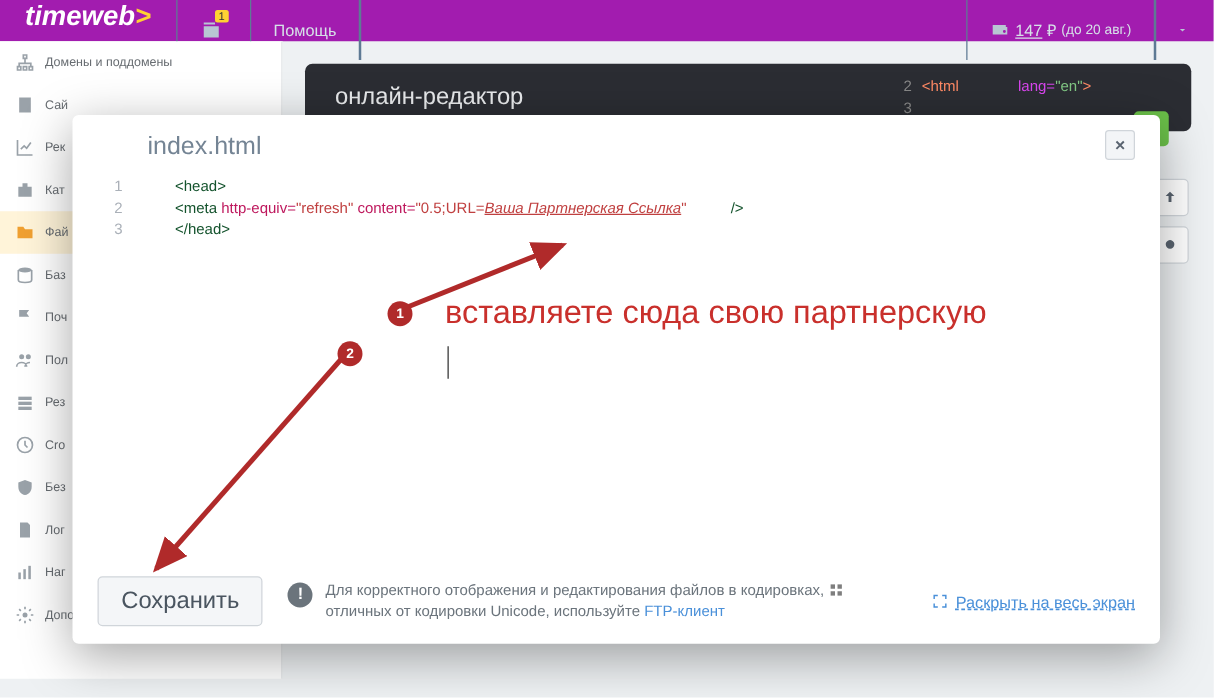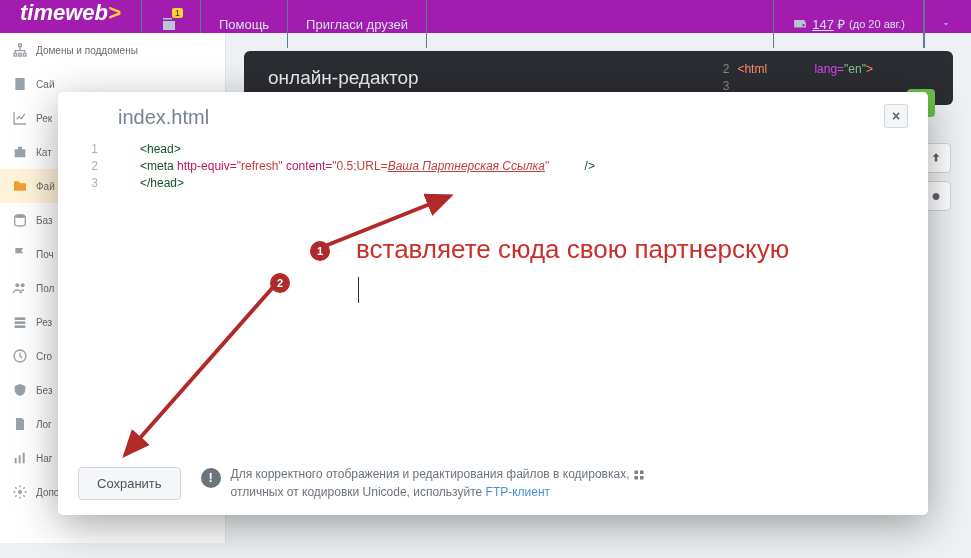--- a/index.html
+++ b/index.html
@@ -44,21 +44,21 @@
 .close-btn { width: 24px; height: 24px; border: 1px solid #d0d5da; border-radius: 3px; background: #f3f5f7; display: flex; align-items: center; justify-content: center; cursor: pointer; margin-top: -2px; font-weight: bold; color: #5a6470; font-size: 14px; }
 .editor { padding: 4px 20px 0; font-family: monospace; font-size: 12px; line-height: 1.4; }
 .ed-line { display: flex; }
 .ed-num { width: 20px; text-align: right; color: #aab0b8; margin-right: 10px; }
 .hl-tag { color: #14532d; margin-left: 32px; }
 .hl-attr { color: #be185d; }
 .hl-str { color: #c04040; }
 .hl-link { text-decoration: underline; font-style: italic; }
 
 .modal-foot { position: absolute; bottom: 0; left: 0; right: 0; padding: 12px 20px 14px; display: flex; align-items: center; gap: 20px; border-top: 0px solid #eef0f2; }
-.save-btn { padding: 8px 18px; background: #f4f6f8; border: 1px solid #d0d5da; border-radius: 4px; color: #4a5560; font-size: 13px; cursor: pointer; }
+.save-btn { padding: 8px 18px; background: #f4f6f8; border: 1px solid #d0d5da; border-radius: 4px; color: #4a5560; font-size: 19px; cursor: pointer; }
 .info { display: flex; align-items: flex-start; gap: 10px; color: #6b747c; font-size: 12px; line-height: 1.45; }
 .info-icon { width: 20px; height: 20px; border-radius: 50%; background: #6b747c; color: #fff; display: flex; align-items: center; justify-content: center; font-weight: bold; font-size: 13px; flex-shrink: 0; margin-top: 2px; }
 .info a { color: #4a90d9; text-decoration: none; text-align: right; }
 .spacer2 { flex: 1; }
 .fullscreen { display: flex; align-items: center; gap: 6px; color: #4a90d9; font-size: 13px; cursor: pointer; text-decoration: underline; text-decoration-style: dashed; }
 .fullscreen svg { fill: #4a90d9; }
 
 .anno { position: absolute; z-index: 200; }
 .anno-text { position: absolute; left: 356px; top: 230px; color: #c9302c; font-size: 26px; line-height: 1.5; font-family: Arial; z-index: 200; }
 .cursor { display:inline-block; width:1px; height:26px; background:#333; vertical-align:middle; margin-left:2px; }
@@ -72,21 +72,20 @@
   <div class="vdiv"></div>
   <div class="nav-item">
     <svg width="18" height="18" viewBox="0 0 24 24">
         <path d="M4 4h12v2H4zm0 4h16v12H4z"></path>
       </svg>
     <span class="badge">1</span>
   </div>
   <div class="vdiv"></div>
   <div class="nav-item">Помощь</div>
   <div class="vdiv"></div>
-  <div class="nav-item">Пригласи друзей</div>
   <div class="vdiv"></div>
   <div class="spacer"></div>
   <div class="vdiv"></div>
   <div class="nav-item">
     <svg width="16" height="14" viewBox="0 0 24 24">
         <path d="M2 5h18v3h2v10H2zM18 12a2 2 0 100 4 2 2 0 000-4z"></path>
       </svg>
     <span class="balance">147</span>&nbsp;<span>₽</span>
     <span class="note">(до 20 авг.)</span>
   </div>
@@ -247,20 +246,26 @@
     <div class="info">
       <div class="info-icon">!</div>
       <div><span>Для корректного отображения и редактирования файлов в кодировках,</span> <svg width="12" height="12" viewBox="0 0 24 24" style="vertical-align:middle;opacity:.5">
             <rect x="3" y="3" width="7" height="7"></rect>
             <rect x="14" y="3" width="7" height="7"></rect>
             <rect x="3" y="14" width="7" height="7"></rect>
             <rect x="14" y="14" width="7" height="7"></rect>
           </svg><br><span>отличных от кодировки Unicode, используйте </span><a href="#">FTP-клиент</a></div>
     </div>
     <div class="spacer2"></div>
+    <div class="fullscreen">
+      <svg width="14" height="14" viewBox="0 0 24 24">
+          <path d="M3 3h6v2H5v4H3zm18 0v6h-2V5h-4V3zm0 18h-6v-2h4v-4h2zM3 21v-6h2v4h4v2z"></path>
+        </svg>
+      <span>Раскрыть на весь экран</span>
+    </div>
   </div>
 </div>
 
 <div class="anno-text">
   <span>вставляете сюда свою партнерскую</span><br><span class="cursor"></span>
 </div>
 <div class="marker" style="left:310px; top:241px;">1</div>
 <div class="marker" style="left:270px; top:273px;">2</div>
 <svg class="anno" style="left:320px; top:188px;" width="150" height="70">
   <defs>

